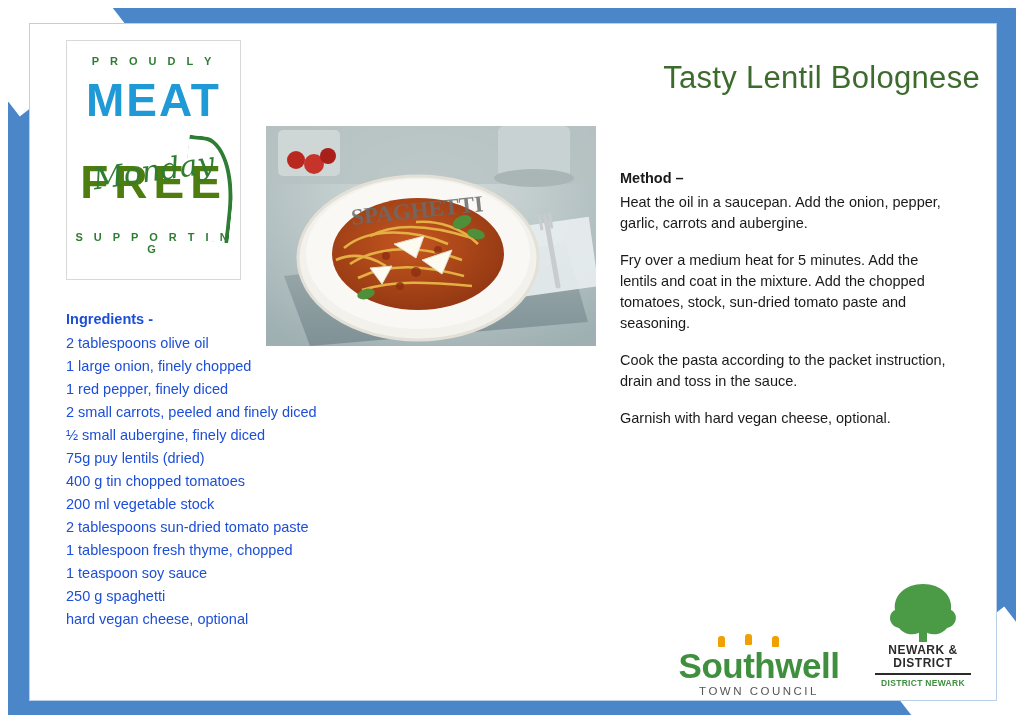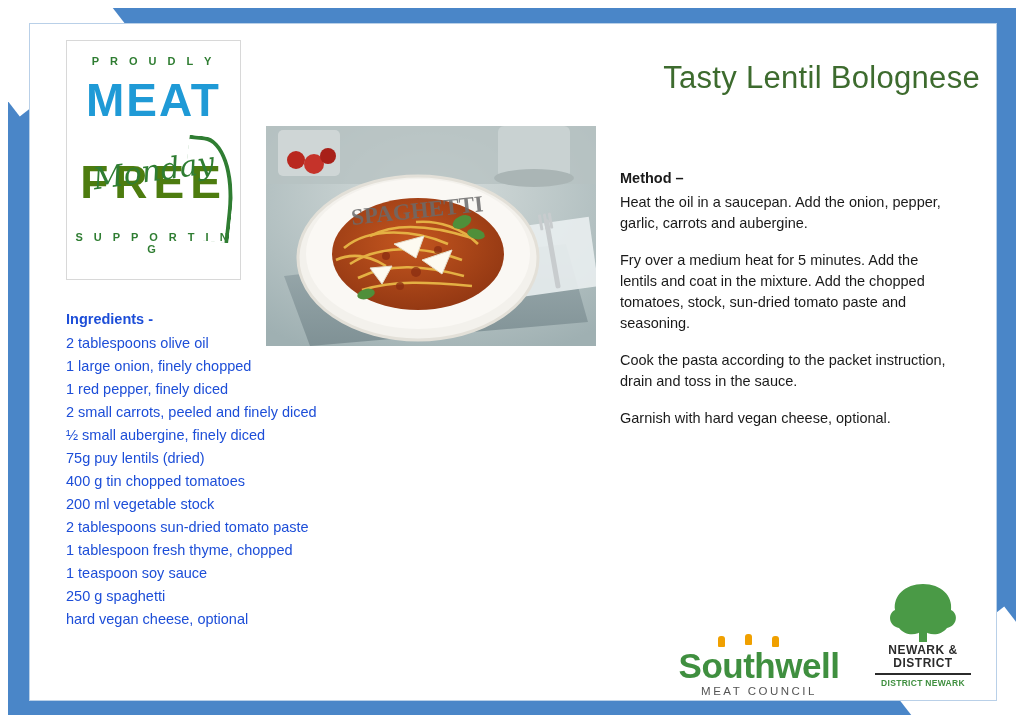--- a/index.html
+++ b/index.html
@@ -381,21 +381,21 @@
       <p>Garnish with hard vegan cheese, optional.</p>
     </div>
 
     <div class="southwell">
       <div class="southwell-dots">
         <div class="dot" style="left:4px; top:2px;"></div>
         <div class="dot" style="left:31px; top:0px;"></div>
         <div class="dot" style="left:58px; top:2px;"></div>
       </div>
       <div class="southwell-name">Southwell</div>
-      <div class="southwell-sub">MEAT COUNCIL</div>
+      <div class="southwell-sub">TOWN COUNCIL</div>
     </div>
 
     <div class="newark">
       <svg width="80" height="62" viewBox="0 0 80 62" style="display:block;margin:0 auto;">
         <path d="M40 2 C22 2 10 14 12 28 C4 32 6 44 16 46 C22 54 34 54 40 48 C46 54 58 54 64 46 C74 44 76 32 68 28 C70 14 58 2 40 2 Z" fill="#4a9a46"></path>
         <rect x="36" y="44" width="8" height="16" fill="#4a9a46"></rect>
       </svg>
       <div class="newark-text">NEWARK &amp;</div>
       <div class="newark-text">DISTRICT</div>
       <div class="newark-rule"></div>

